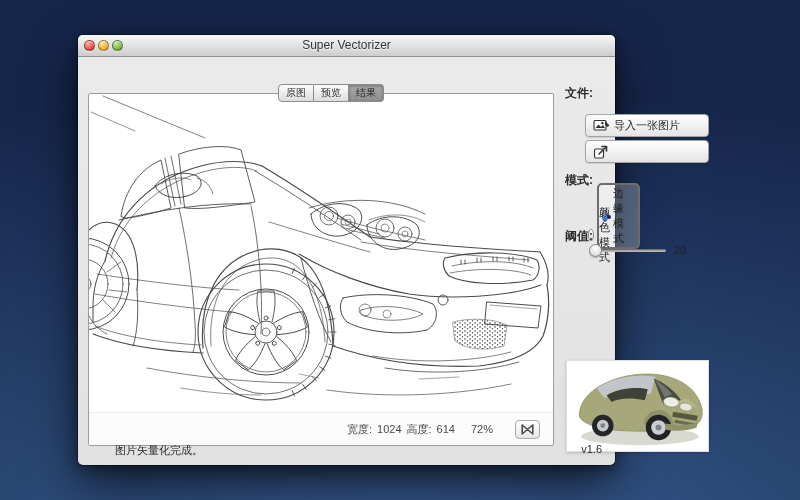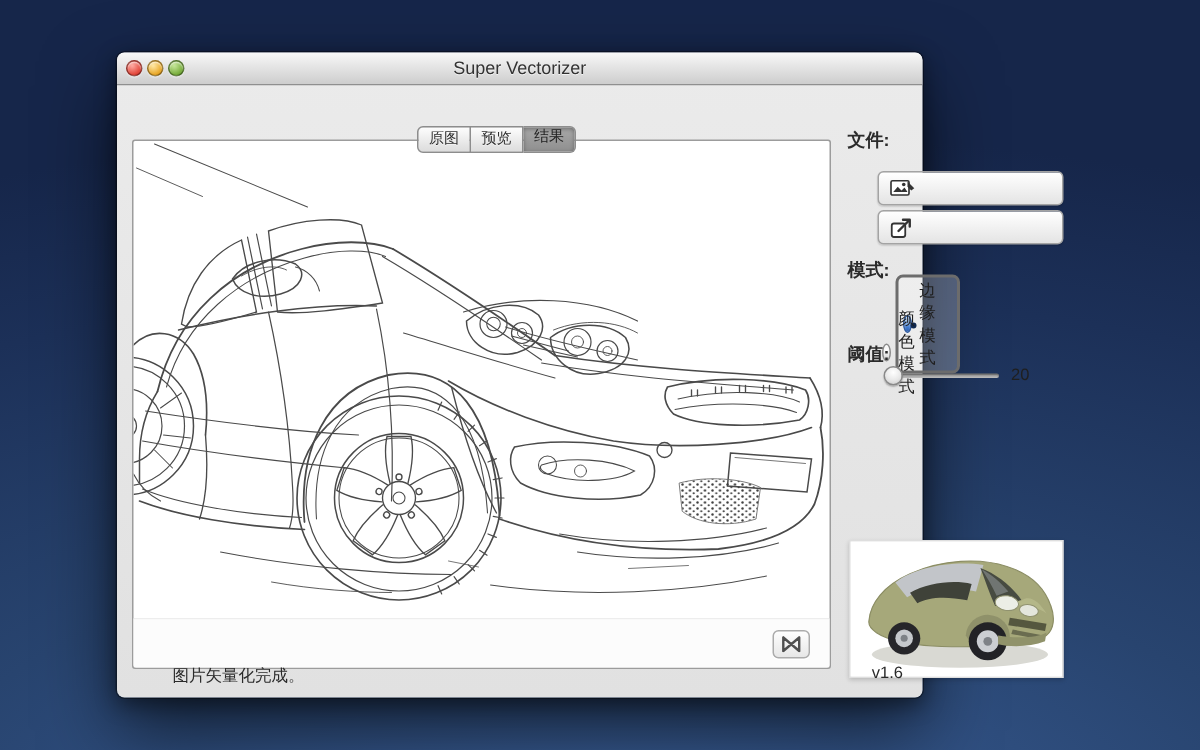--- a/index.html
+++ b/index.html
@@ -39,21 +39,21 @@
   
   .tabbar { position:absolute; left:200px; top:27px; height:18px; display:flex; z-index:6; }
   .tab {
     font-size:10px; line-height:16px; padding:0 7px; color:#2e2e2e;
     background:linear-gradient(#fdfdfd,#dcdcdc);
     border:1px solid #8d8d8d; border-left:none; cursor:default;
     text-shadow:0 1px 0 rgba(255,255,255,.5);
     text-align:center;
   }
   .tab:first-child { border-left:1px solid #8d8d8d; border-radius:4px 0 0 4px; }
-  .tab:last-child  { border-radius:0 4px 4px 0;font-family:Liberation Mono, monospace; }
+  .tab:last-child  { border-radius:0 4px 4px 0; }
   .tab.selected {
     background:linear-gradient(#a8a8a8,#8f8f8f);
     box-shadow:inset 0 1px 3px rgba(0,0,0,.35);
     color:#222; text-shadow:none;
   }
 
   
   .canvas-box {
     position:absolute; left:10px; top:36px; width:466px; height:353px;
     background:#fff; border:1px solid #9c9c9c; border-radius:2px;
@@ -288,20 +288,27 @@
             </defs>
             <path d="M364,228 C382,223 406,225 418,231 L415,252 C396,258 376,255 366,247 Z" fill="url(#speckle)" stroke="#6e6e6e" stroke-width="0.6"></path>
 
             <path d="M58,274 C110,284 168,289 212,289" stroke-width="0.7"></path>
             <path d="M238,296 C300,305 370,301 422,290" stroke-width="0.7"></path>
             <path d="M92,294 C120,299 150,301 172,301" stroke-width="0.6"></path>
             <path d="M330,285 l40,-2 M210,280 l20,4" stroke-width="0.5"></path>
           </svg>
         </div>
         <div class="canvas-footer">
+          <div class="canvas-info">
+            <span>宽度:</span>
+            <span>1024</span>
+            <span>高度:</span>
+            <span>614</span>
+            <span class="zoom-val">72%</span>
+          </div>
           <div class="fit-button">
             <svg width="13" height="11" viewBox="0 0 13 11">
               <path d="M1.2,1 V10 M11.8,1 V10 M1.2,1 L11.8,10 M11.8,1 L1.2,10" stroke="#4f4f4f" stroke-width="1.6" fill="none" stroke-linecap="round"></path>
             </svg>
           </div>
         </div>
       </div>
 
       <div class="tabbar">
         <div class="tab">原图</div>
@@ -313,20 +320,21 @@
 
       <div class="side-btn" style="top:57px;">
         <span class="btn-icon">
           <svg width="18" height="16" viewBox="0 0 18 16">
             <rect x="1" y="2.5" width="12" height="9.5" rx="1" fill="#fff" stroke="#333" stroke-width="1.1"></rect>
             <path d="M2.5,10 L5.5,6.5 L8,9 L10,7 L12,10 Z" fill="#333"></path>
             <circle cx="9.5" cy="5" r="1.2" fill="#333"></circle>
             <path d="M12,3 L16.5,7.5 L14.5,9 L12,6.5 Z" fill="#333"></path>
           </svg>
         </span>
+        <span class="btn-label">导入一张图片</span>
       </div>
 
       <div class="side-btn" style="top:83px;">
         <span class="btn-icon">
           <svg width="18" height="16" viewBox="0 0 18 16">
             <rect x="1.5" y="5" width="9" height="9" rx="1.5" fill="#fff" stroke="#333" stroke-width="1.2"></rect>
             <path d="M6,10 L13,3" stroke="#333" stroke-width="1.6" fill="none" stroke-linecap="round"></path>
             <path d="M9,2.5 L13.5,2.5 L13.5,7" stroke="#333" stroke-width="1.6" fill="none" stroke-linecap="round" stroke-linejoin="round"></path>
           </svg>
         </span>

